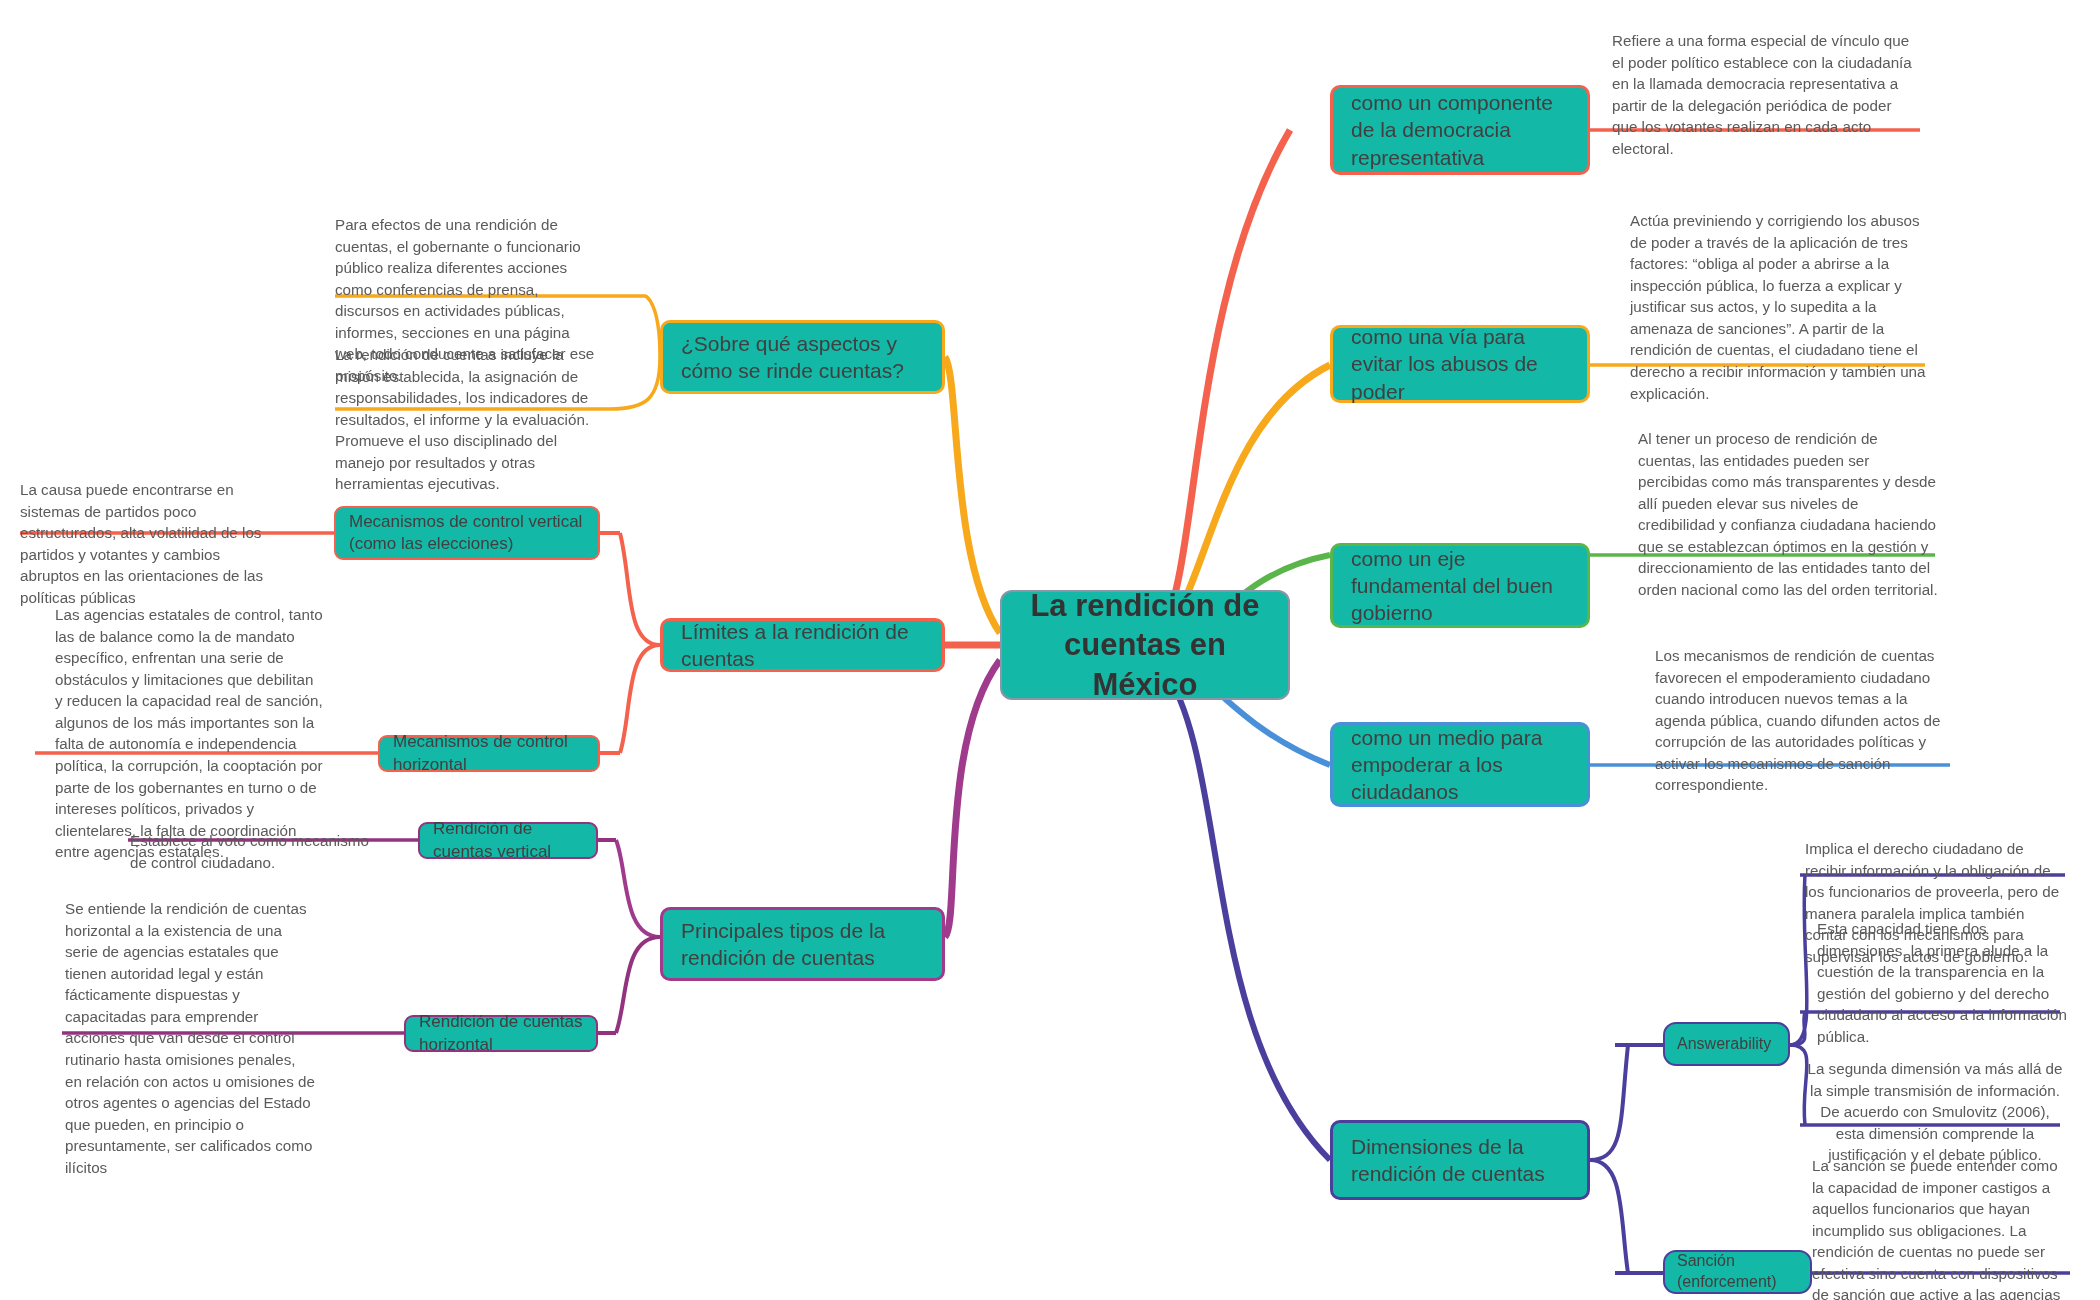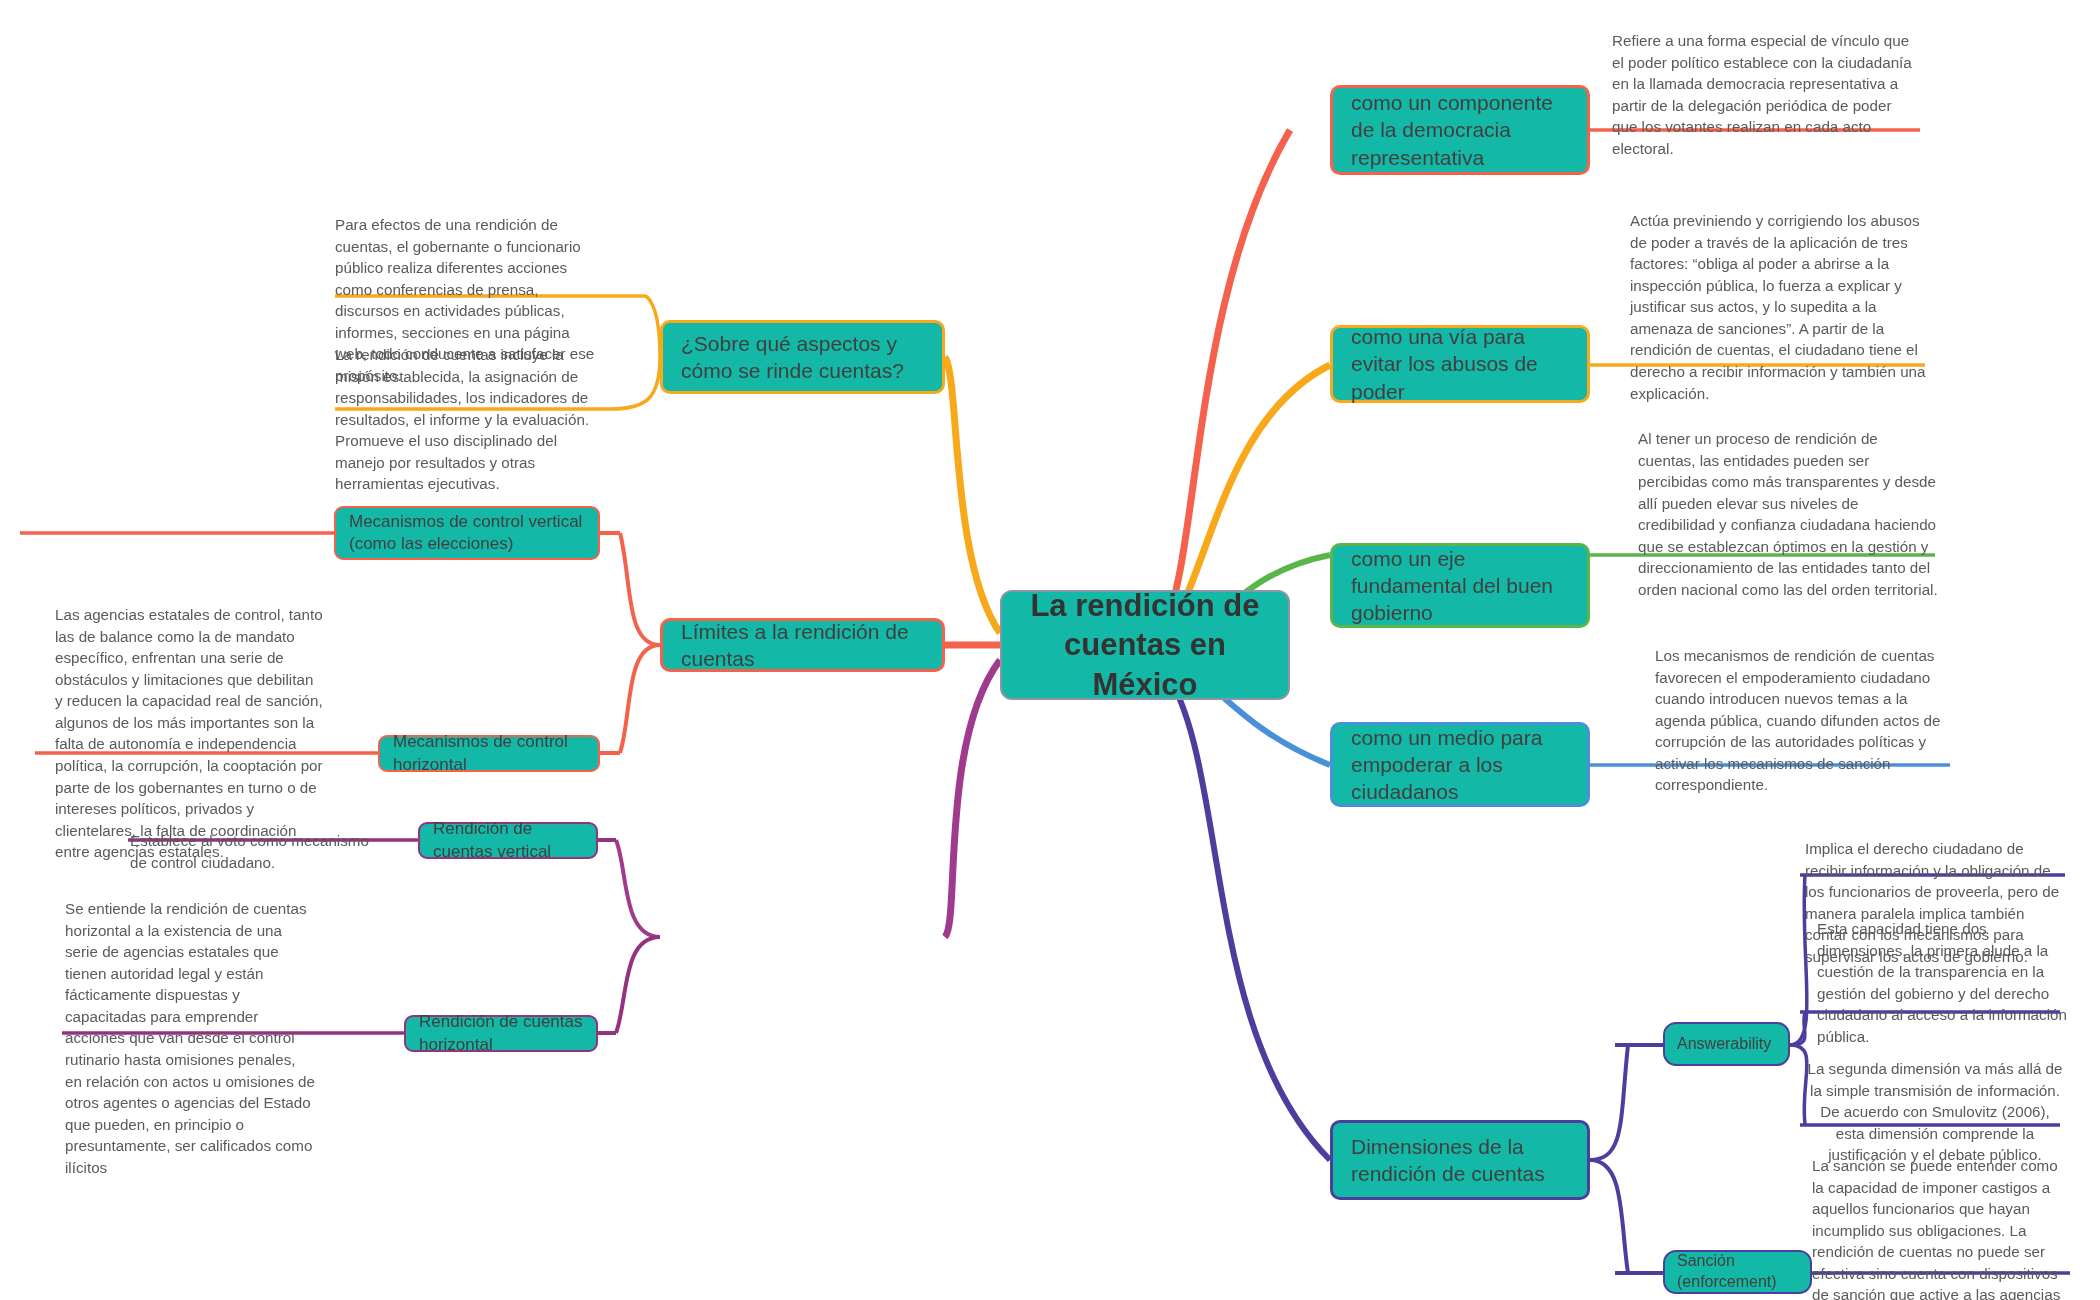--- a/index.html
+++ b/index.html
@@ -171,20 +171,23 @@
   </div>
 
   <div class="node node-main" style="left:660px; top:320px; width:285px; height:74px; border-color:#f7a81b;">
     <span>¿Sobre qué aspectos y cómo se rinde cuentas?</span>
   </div>
 
   <div class="node node-main" style="left:660px; top:618px; width:285px; height:54px; border-color:#f4624d;">
     <span>Límites a la rendición de cuentas</span>
   </div>
 
+  <div class="node node-main" style="left:660px; top:907px; width:285px; height:74px; border-color:#a03a8c;">
+    <span>Principales tipos de la rendición de cuentas</span>
+  </div>
 
   <div class="node node-sub" style="left:334px; top:506px; width:266px; height:54px; border-color:#f4624d;">
     <span>Mecanismos de control vertical (como las elecciones)</span>
   </div>
 
   <div class="node node-sub" style="left:378px; top:735px; width:222px; height:37px; border-color:#f4624d;">
     <span>Mecanismos de control horizontal</span>
   </div>
 
   <div class="node node-sub" style="left:418px; top:822px; width:180px; height:37px; border-color:#93337f;justify-content:flex-end;">
@@ -208,20 +211,21 @@
   <div class="note note-right" style="left:1805px; top:918px; width:260px;margin-left:12px;">Esta capacidad tiene dos dimensiones, la primera alude a la cuestión de la transparencia en la gestión del gobierno y del derecho ciudadano al acceso a la información pública.</div>
 
   <div class="note note-right" style="left:1805px; top:1058px; width:260px;text-align:center;">La segunda dimensión va más allá de la simple transmisión de información. De acuerdo con Smulovitz (2006), esta dimensión comprende la justificación y el debate público.</div>
 
   <div class="note note-right" style="left:1812px; top:1155px; width:260px;">La sanción se puede entender como la capacidad de imponer castigos a aquellos funcionarios que hayan incumplido sus obligaciones. La rendición de cuentas no puede ser efectiva sino cuenta con dispositivos de sanción que active a las agencias de rendición de cuentas.</div>
 
   <div class="note note-left" style="left:335px; top:178px; width:268px;">Para efectos de una rendición de cuentas, el gobernante o funcionario público realiza diferentes acciones como conferencias de prensa, discursos en actividades públicas, informes, secciones en una página web, todo conducente a satisfacer ese propósito.</div>
 
   <div class="note note-left" style="left:335px; top:308px; width:270px;">La rendición de cuentas incluye la misión establecida, la asignación de responsabilidades, los indicadores de resultados, el informe y la evaluación. Promueve el uso disciplinado del manejo por resultados y otras herramientas ejecutivas.</div>
 
+  <div class="note note-left" style="left:20px; top:443px; width:258px;">La causa puede encontrarse en sistemas de partidos poco estructurados, alta volatilidad de los partidos y votantes y cambios abruptos en las orientaciones de las políticas públicas</div>
 
   <div class="note note-left" style="left:55px; top:568px; width:268px;">Las agencias estatales de control, tanto las de balance como la de mandato específico, enfrentan una serie de obstáculos y limitaciones que debilitan y reducen la capacidad real de sanción, algunos de los más importantes son la falta de autonomía e independencia política, la corrupción, la cooptación por parte de los gobernantes en turno o de intereses políticos, privados y clientelares, la falta de coordinación entre agencias estatales.</div>
 
   <div class="note note-left" style="left:130px; top:794px; width:250px;">Establece al voto como mecanismo de control ciudadano.</div>
 
   <div class="note note-left" style="left:65px; top:862px; width:250px;">Se entiende la rendición de cuentas horizontal a la existencia de una serie de agencias estatales que tienen autoridad legal y están fácticamente dispuestas y capacitadas para emprender acciones que van desde el control rutinario hasta omisiones penales, en relación con actos u omisiones de otros agentes o agencias del Estado que pueden, en principio o presuntamente, ser calificados como ilícitos</div>
 
 </div>
 
 </body></html>

